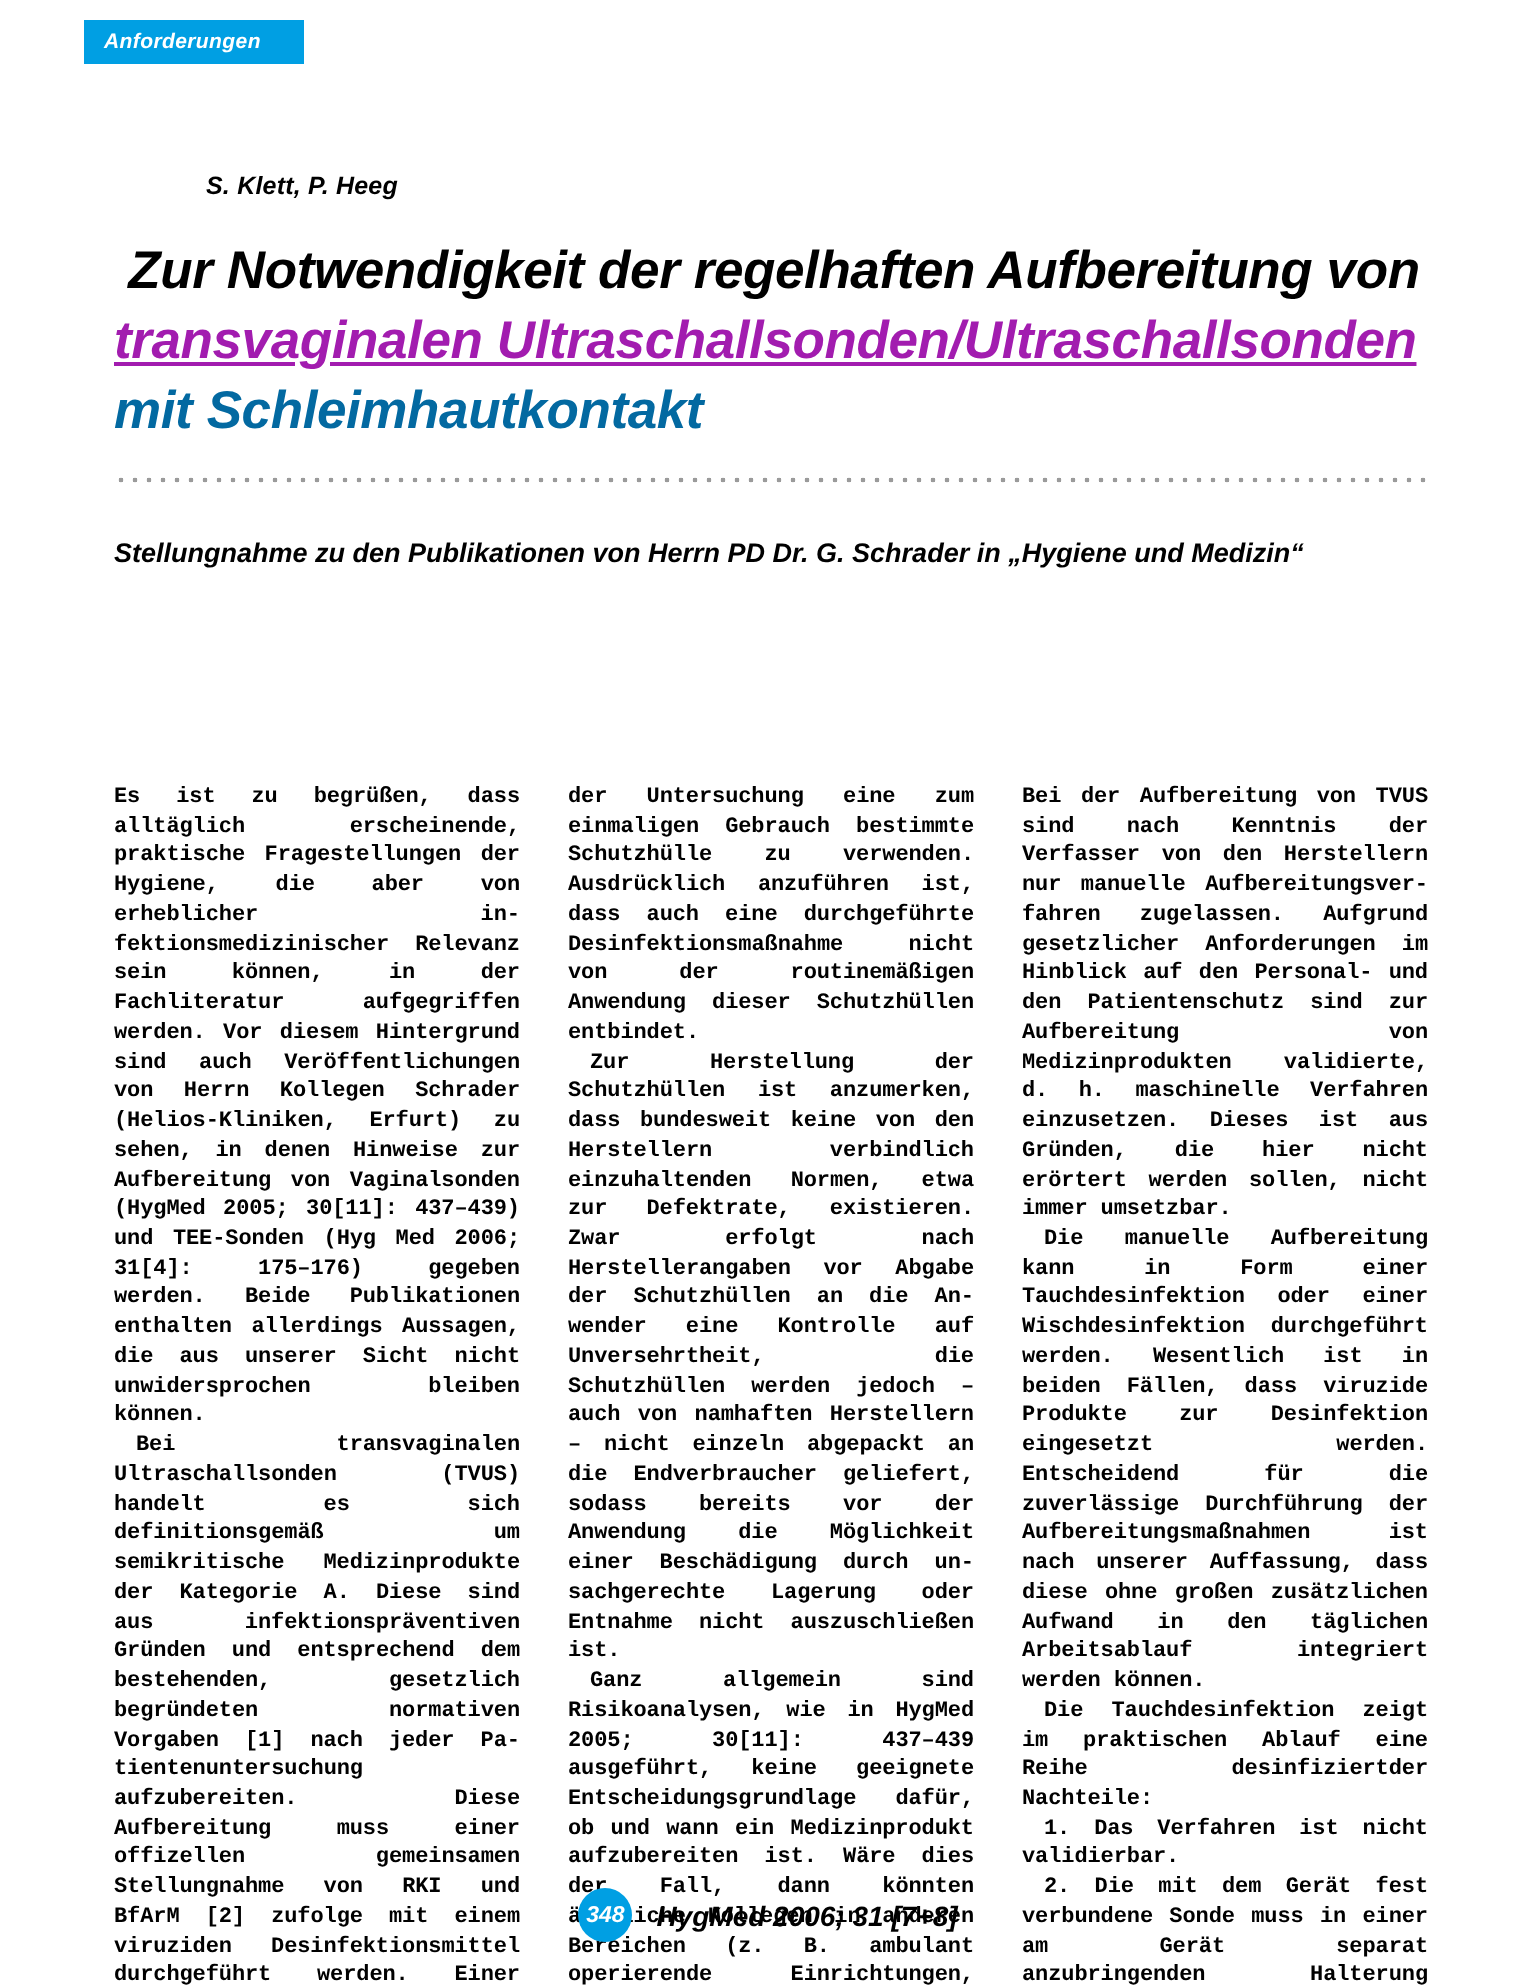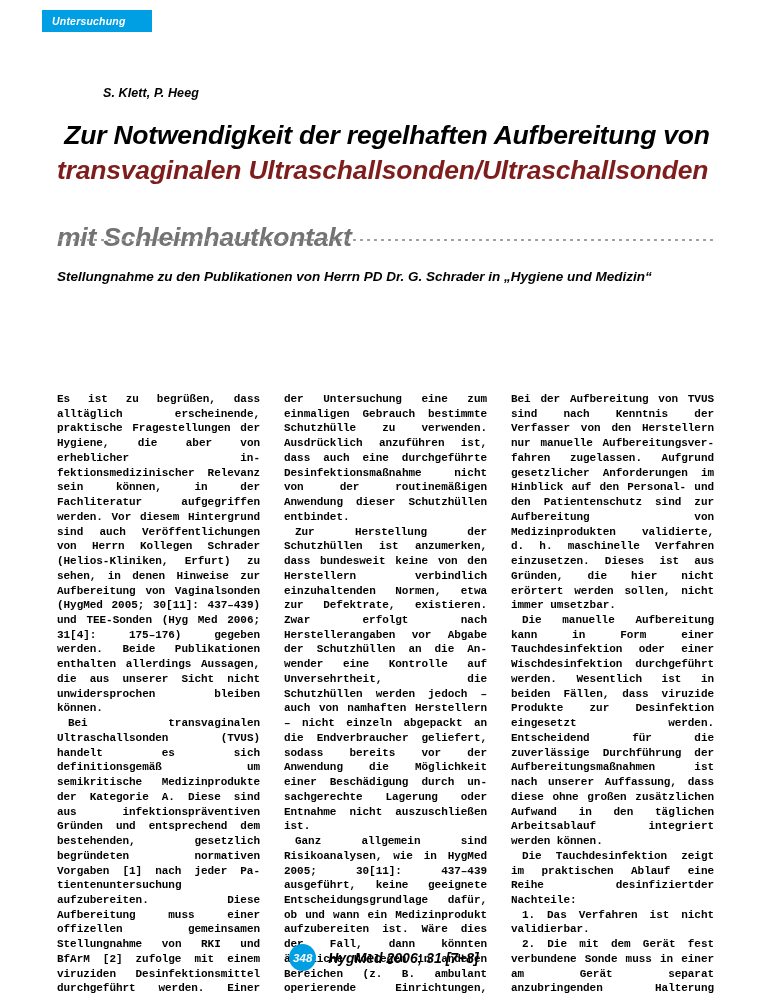--- a/index.html
+++ b/index.html
@@ -51,22 +51,22 @@
     margin-left: 46px;
   }
   .title {
     font-size: 26.5px;
     font-weight: bold;
     font-style: italic;
     line-height: 1.32;
     letter-spacing: -0.2px;
   }
   .title .line1 { color: #000000; display: block; text-align: center; }
-  .title .line2 { color: #7f1d1d; display: block; }
-  .title .line3 { color: #737373; display: block; margin-top: 32px; }
+  .title .line2 { color: #a21caf; display: block; text-decoration: underline; }
+  .title .line3 { color: #0369a1; display: block; }
 
   
   .dot-rule {
     position: absolute;
     left: 57px;
     top: 238px;
     width: 657px;
     height: 4px;
     background-image: radial-gradient(circle, #9b9b9b 1.1px, rgba(0,0,0,0) 1.3px);
     background-size: 7px 4px;
@@ -143,21 +143,21 @@
     font-size: 14px;
     font-weight: bold;
     font-style: italic;
     color: #000000;
   }
 </style>
 </head>
 <body>
 
 <div class="tag-bar">
-  <div class="tag-label">Untersuchung</div>
+  <div class="tag-label">Anforderungen</div>
 </div>
 
 <div class="header">
   <div class="authors">S. Klett, P. Heeg</div>
   <div class="title">
     <span class="line1">Zur Notwendigkeit der regelhaften Aufbereitung von</span>
     <span class="line2">transvaginalen Ultraschallsonden/Ultraschallsonden</span>
     <span class="line3">mit Schleimhautkontakt</span>
   </div>
 </div>

